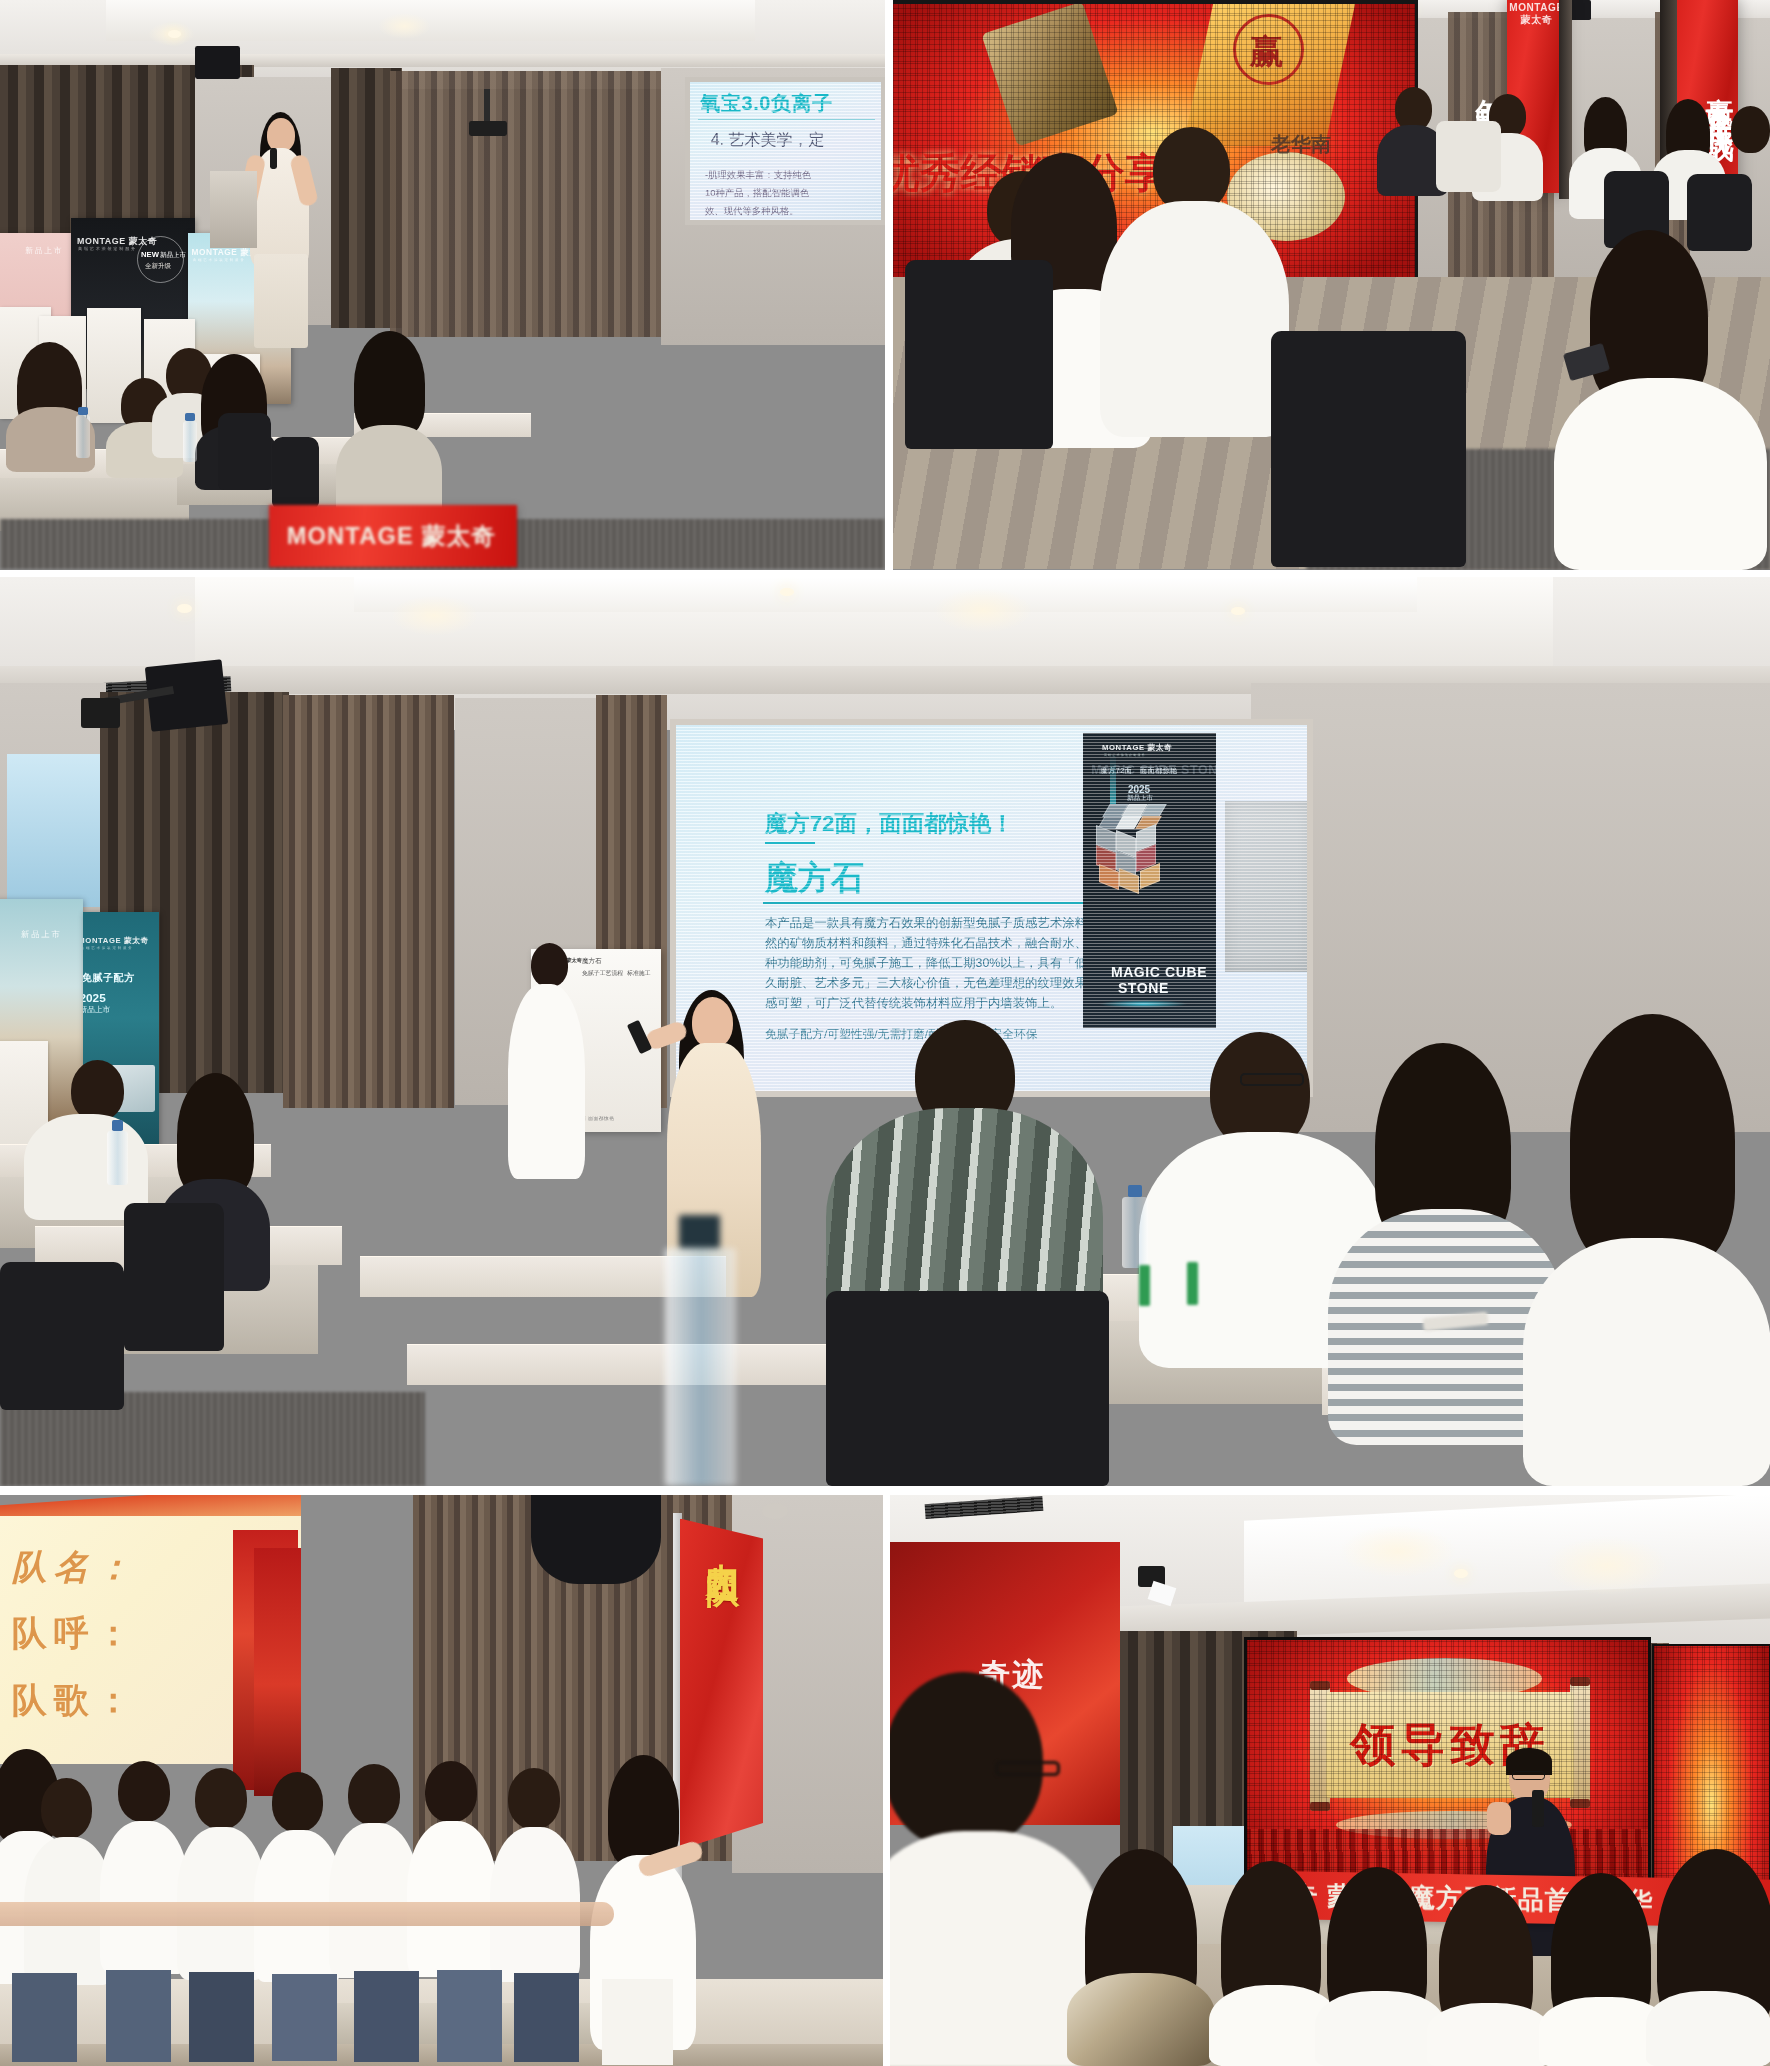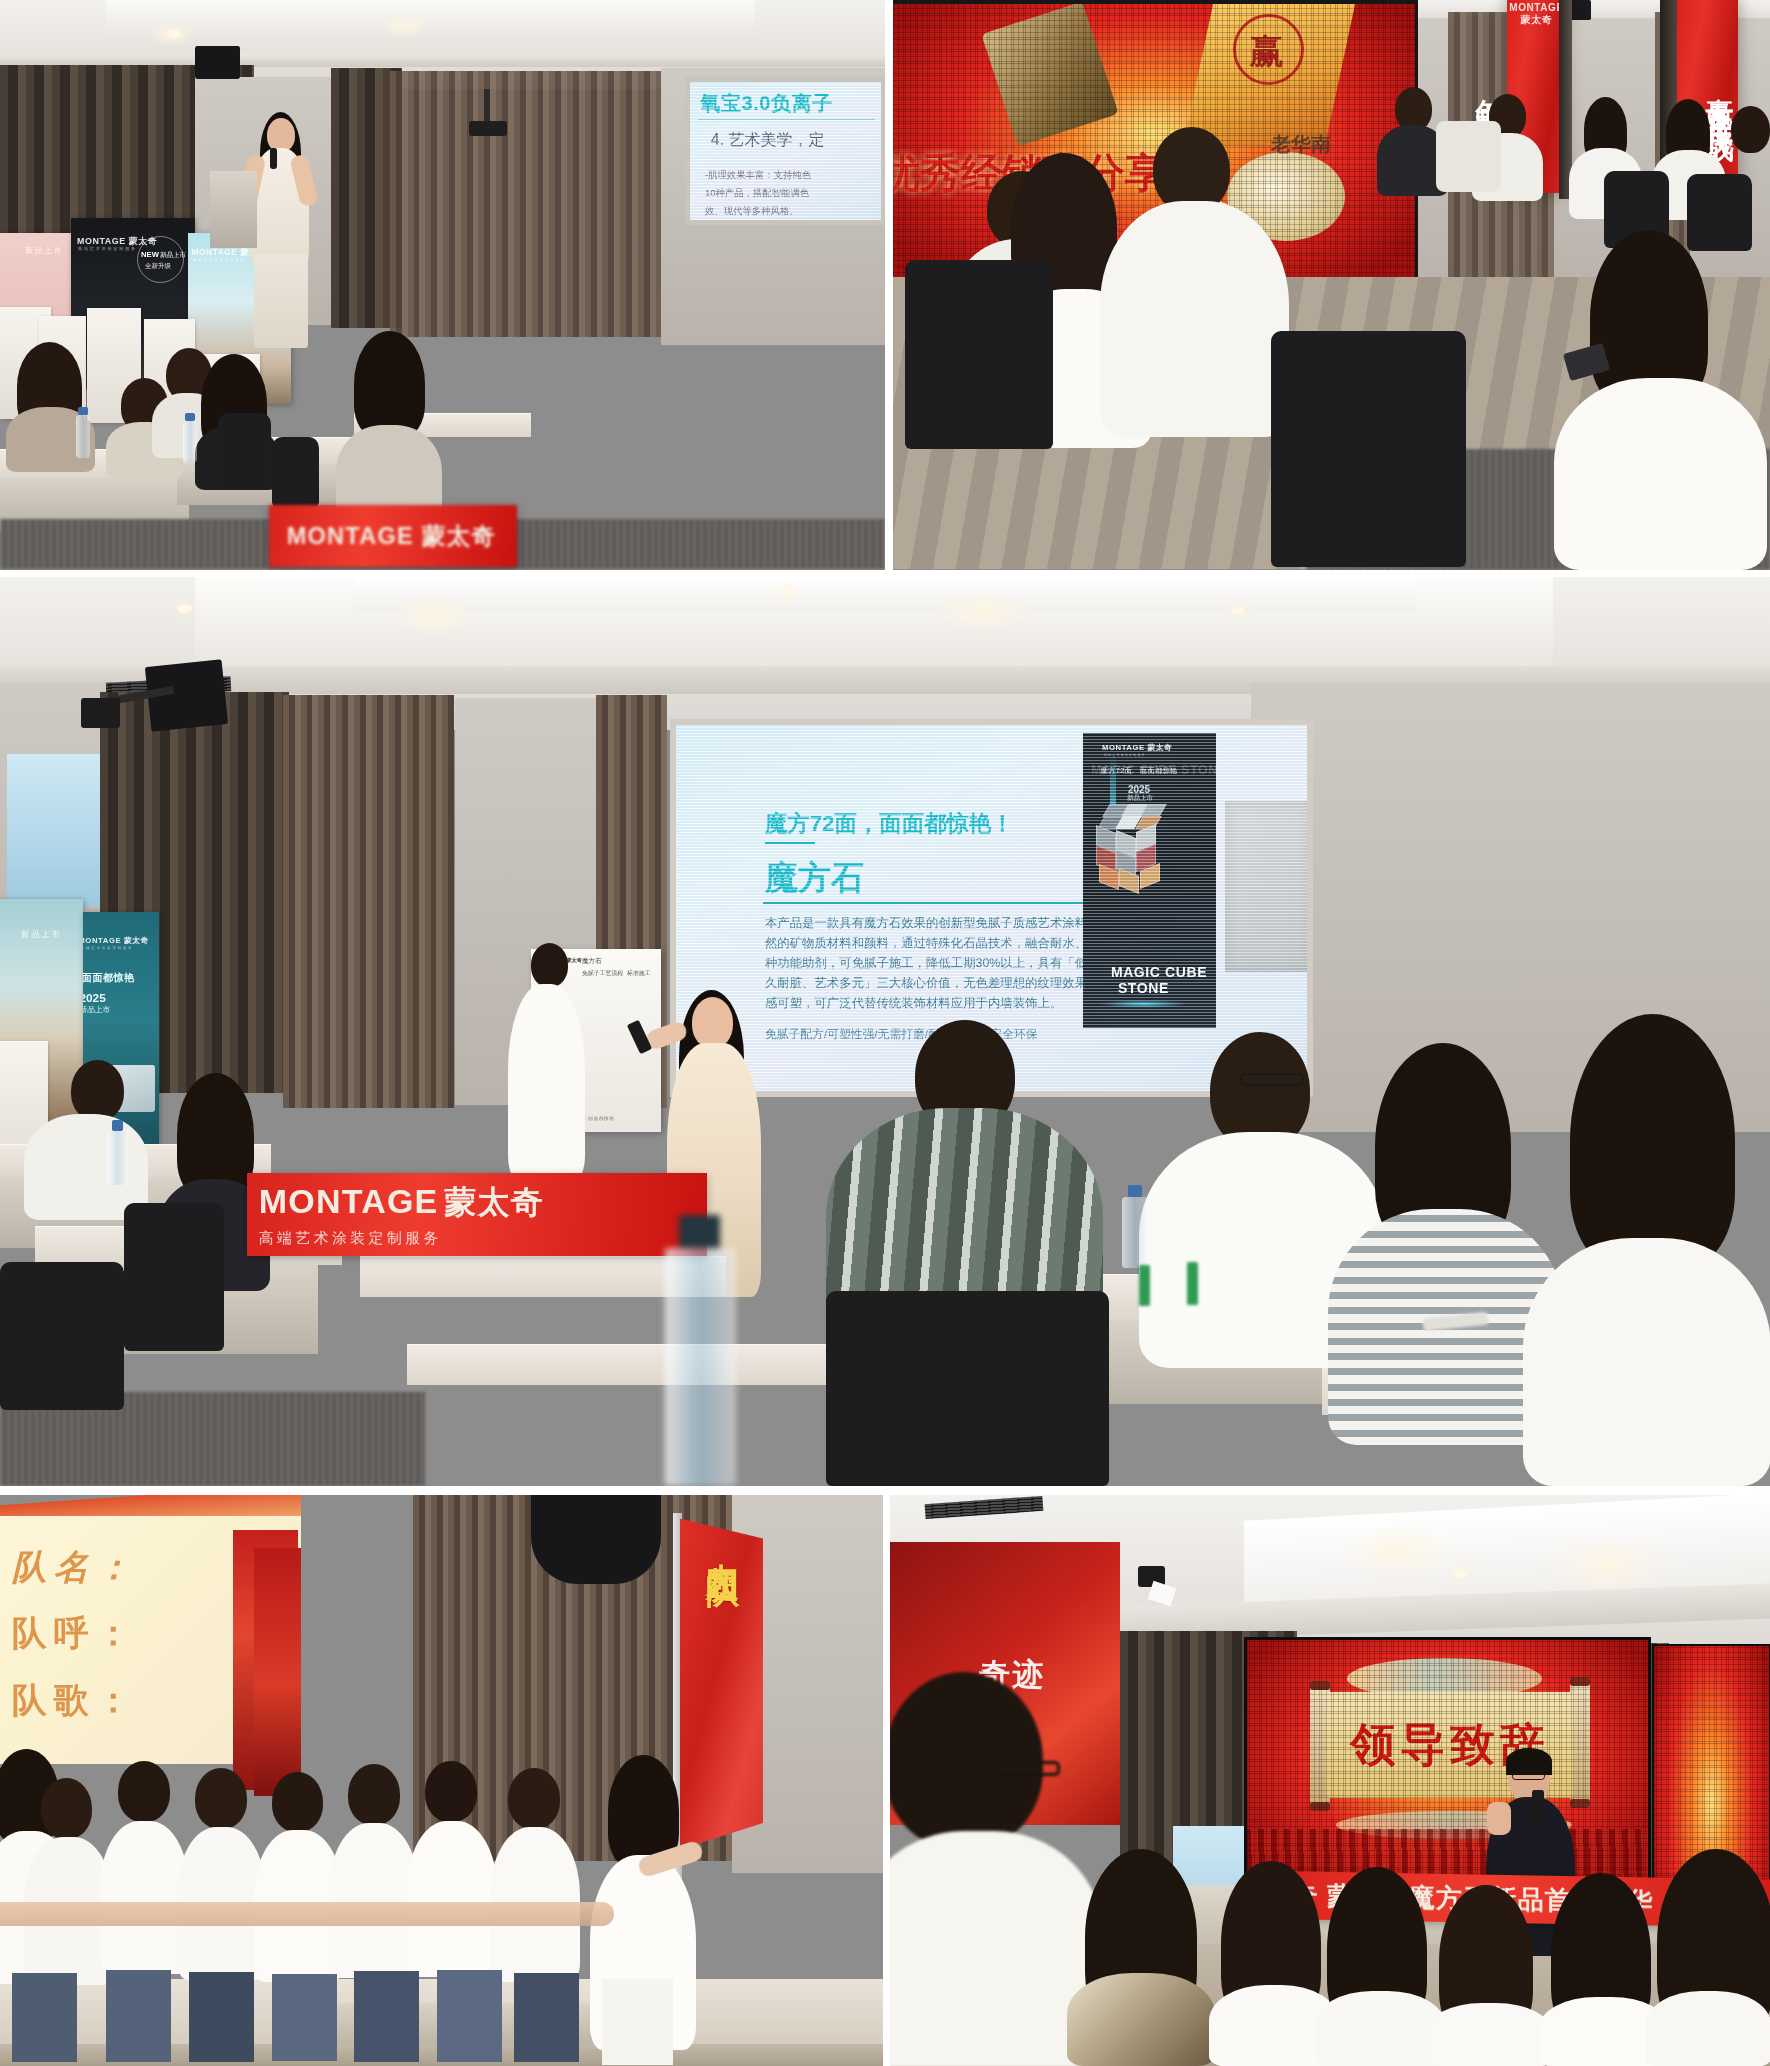--- a/index.html
+++ b/index.html
@@ -391,21 +391,21 @@
         <div class="scanlines"></div>
       </div>
     </div>
 
     <div class="rollup blurA" style="left:-5.9px;top:322px;width:89px;height:230px;background:linear-gradient(180deg,#a6cfd6 0%,#cfe3e4 38%,#d9cfba 60%,#8a6f52 100%);">
       <div class="abs" style="left:27px;top:29.5px;font-size:8.3px;color:#fff;letter-spacing:1.8px;opacity:.82;">新品上市</div>
     </div>
     <div class="rollup blurA" style="left:83px;top:335px;width:76px;height:236px;background:linear-gradient(180deg,#1f6a78 0%,#2a7d8a 45%,#19525e 100%);">
       <div class="abs rl-logo" style="left:-4.7px;top:23.6px;font-size:7.7px;">MONTAGE 蒙太奇</div>
       <div class="abs rl-sub" style="left:-2.4px;top:34px;font-size:3.5px;">高端艺术涂装定制服务</div>
-      <div class="abs" style="left:-1.2px;top:59px;font-size:10px;color:#eafcff;font-weight:bold;letter-spacing:0.6px;white-space:nowrap;">面面都惊艳</div>
+      <div class="abs" style="left:-1.2px;top:59px;font-size:10px;color:#eafcff;font-weight:bold;letter-spacing:0.6px;white-space:nowrap;">免腻子配方</div>
       <div class="abs" style="left:-3.5px;top:79px;font-size:11.8px;color:#e6fbff;font-weight:bold;">2025</div>
       <div class="abs" style="left:-3.5px;top:93px;font-size:7.7px;color:#dff7fb;">新品上市</div>
       <div class="abs" style="left:7px;top:153px;width:65px;height:47px;background:linear-gradient(160deg,#e8eef0,#b5c7cc);border-radius:2.4px;opacity:.95;"></div>
     </div>
     <div class="sampleboard blurA" style="left:-9.4px;top:464px;width:57px;height:136px;"></div>
 
     <div class="abs" style="left:531px;top:372px;width:130px;height:183px;background:linear-gradient(180deg,#fbfaf7,#ebe7e0);box-shadow:1.8px 2.4px 7px rgba(0,0,0,.28);">
       <div class="abs" style="left:7px;top:8.3px;font-size:5.3px;color:#3a3a3a;font-weight:bold;">MONTAGE 蒙太奇</div>
       <div class="abs" style="left:51px;top:8.3px;font-size:6.5px;color:#444;">魔方石</div>
       <div class="abs" style="left:51px;top:20px;font-size:5.9px;color:#555;">免腻子工艺流程</div>
@@ -436,27 +436,20 @@
     <div class="abs body blurA" style="left:23.6px;top:537px;width:124px;height:106px;background:#f2f0ea;"></div>
     <div class="abs hairlong blurA" style="left:177px;top:496px;width:77px;height:124px;background:#1b120c;"></div>
     <div class="abs body blurA" style="left:158px;top:602px;width:112px;height:112px;background:#24242a;"></div>
     <div class="abs chair blurA" style="left:124px;top:626px;width:100px;height:148px;"></div>
     <div class="abs chair blurA" style="left:0px;top:685px;width:124px;height:148px;"></div>
     <div class="bottle blurA" style="left:107px;top:543px;width:21px;height:65px;">
       <div class="cap" style="left:4.7px;top:0;width:11.8px;height:10.6px;"></div>
       <div class="bod" style="left:0;top:10.6px;width:21px;height:54px;"></div>
     </div>
 
-    <div class="redbanner blurA" style="left:247px;top:596px;width:460px;height:83px;align-items:flex-start;padding-left:11.8px;">
-      <div style="display:flex;align-items:baseline;gap:5.9px;">
-        <span class="mont-logo" style="font-size:34px;">MONTAGE</span>
-        <span class="mont-logo" style="font-size:32px;">蒙太奇</span>
-      </div>
-      <div class="mont-sub" style="font-size:14.8px;margin-top:4.7px;">高端艺术涂装定制服务</div>
-    </div>
 
     <div class="abs head blurA" style="left:915px;top:443px;width:100px;height:112px;background:#241a12;"></div>
     <div class="abs body blurA" style="left:826px;top:531px;width:277px;height:248px;background:repeating-linear-gradient(95deg,#6d7a71 0 15.3px,#4e5a52 15.3px 31px,#cfd6cf 31px 39px);"></div>
     <div class="abs chair blurA" style="left:826px;top:714px;width:283px;height:195px;"></div>
 
     <div class="abs head blurA" style="left:1210px;top:455px;width:100px;height:118px;background:#2a1d14;"></div>
     <div class="abs body blurA" style="left:1139px;top:555px;width:248px;height:236px;background:#fafaf7;"></div>
     <div class="abs blurA" style="left:1240px;top:496px;width:64px;height:13px;border:2.4px solid #1a1a1a;border-radius:4.7px;"></div>
 
     <div class="abs hairlong blurA" style="left:1375px;top:466px;width:136px;height:207px;background:#1a120c;"></div>

